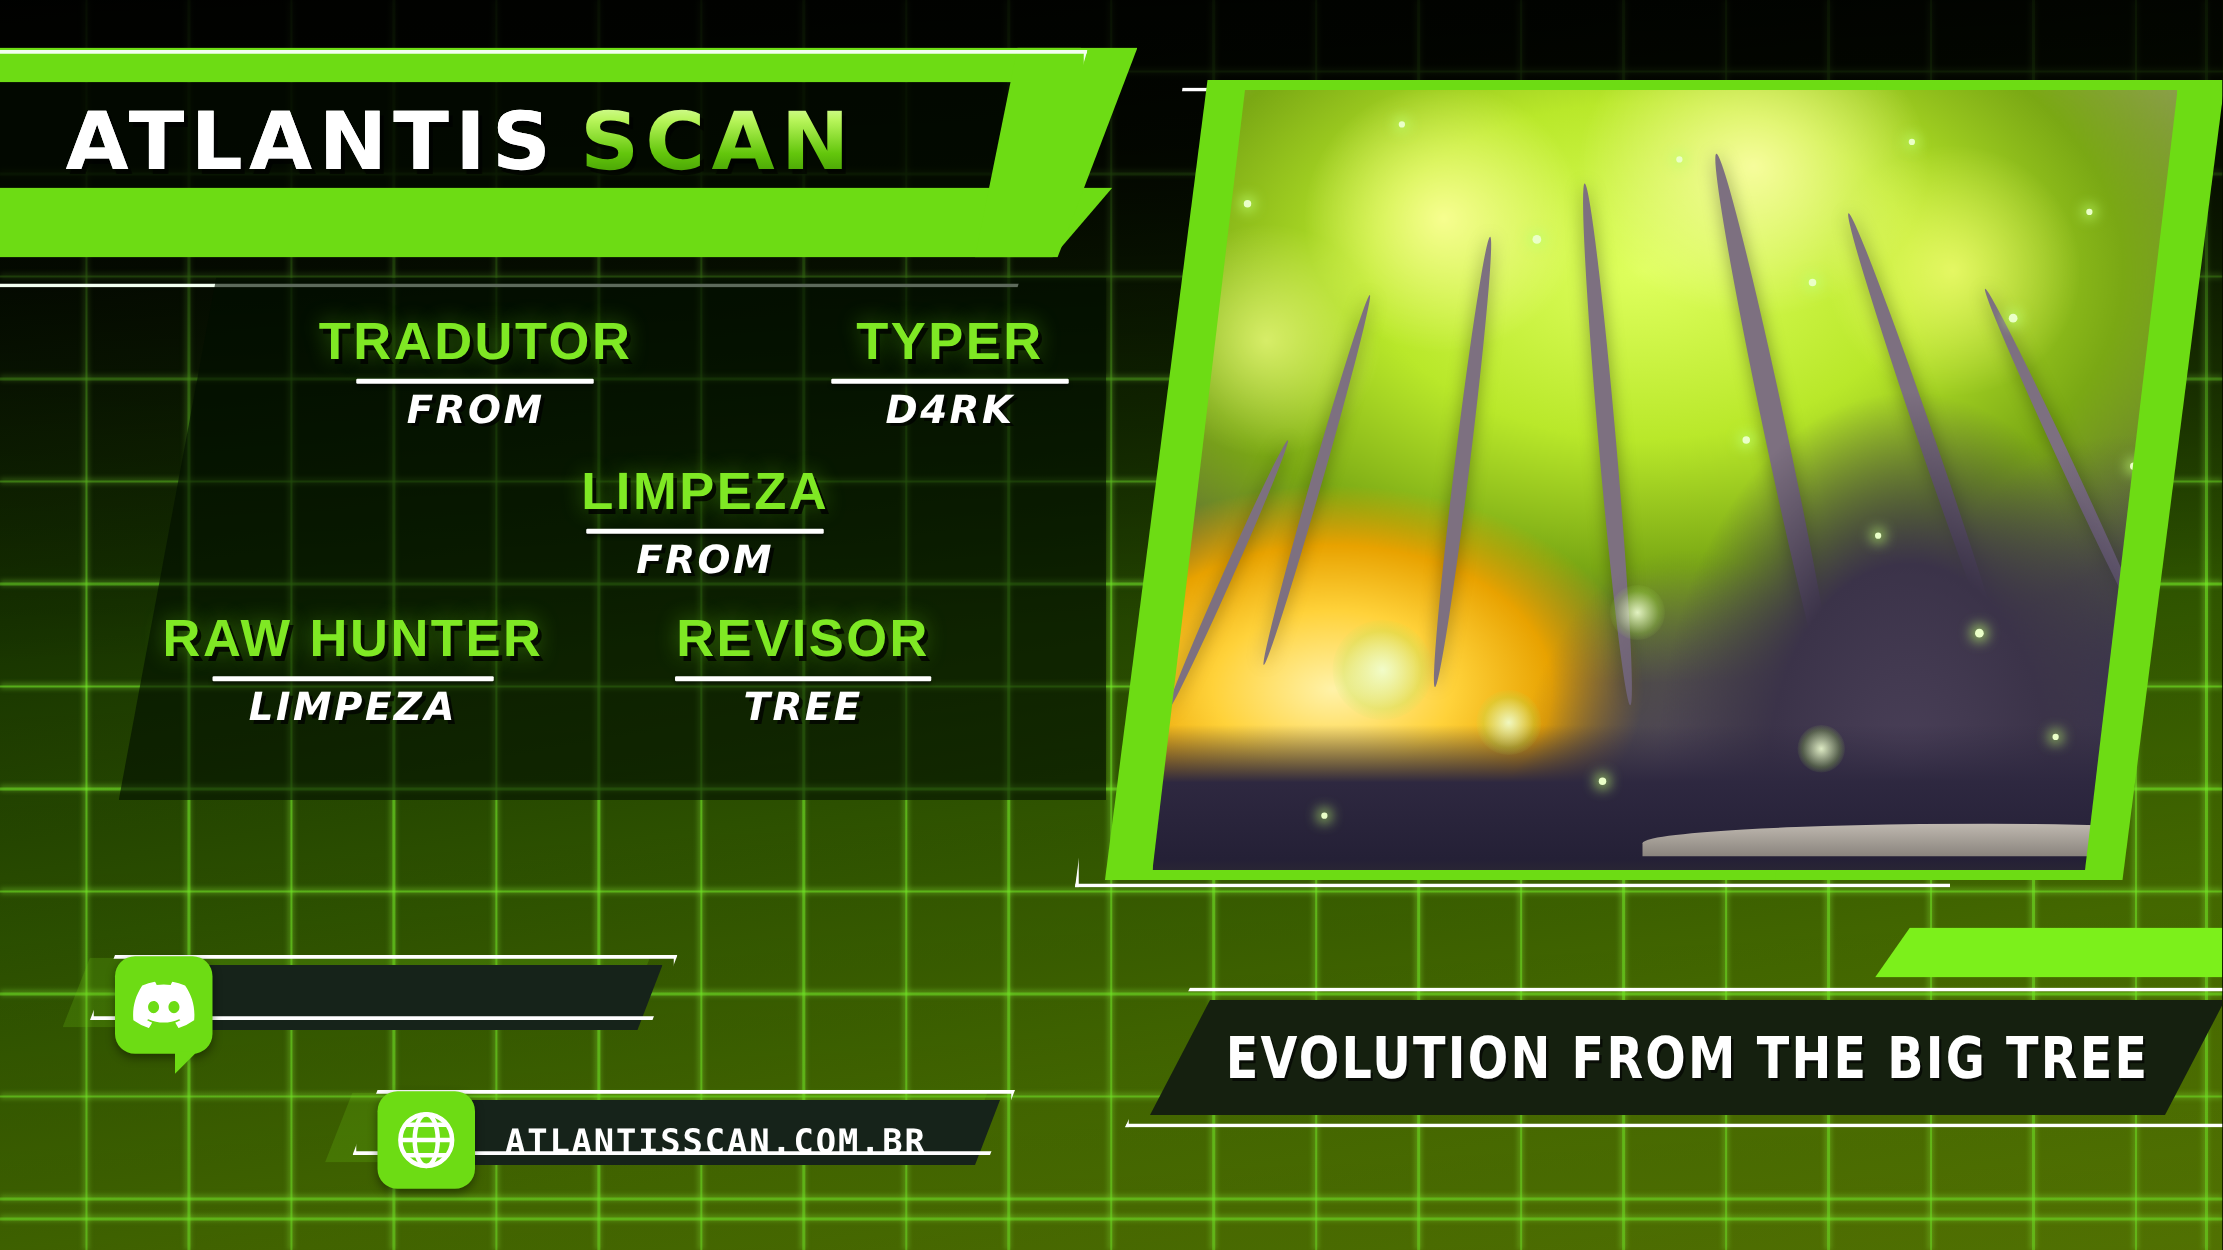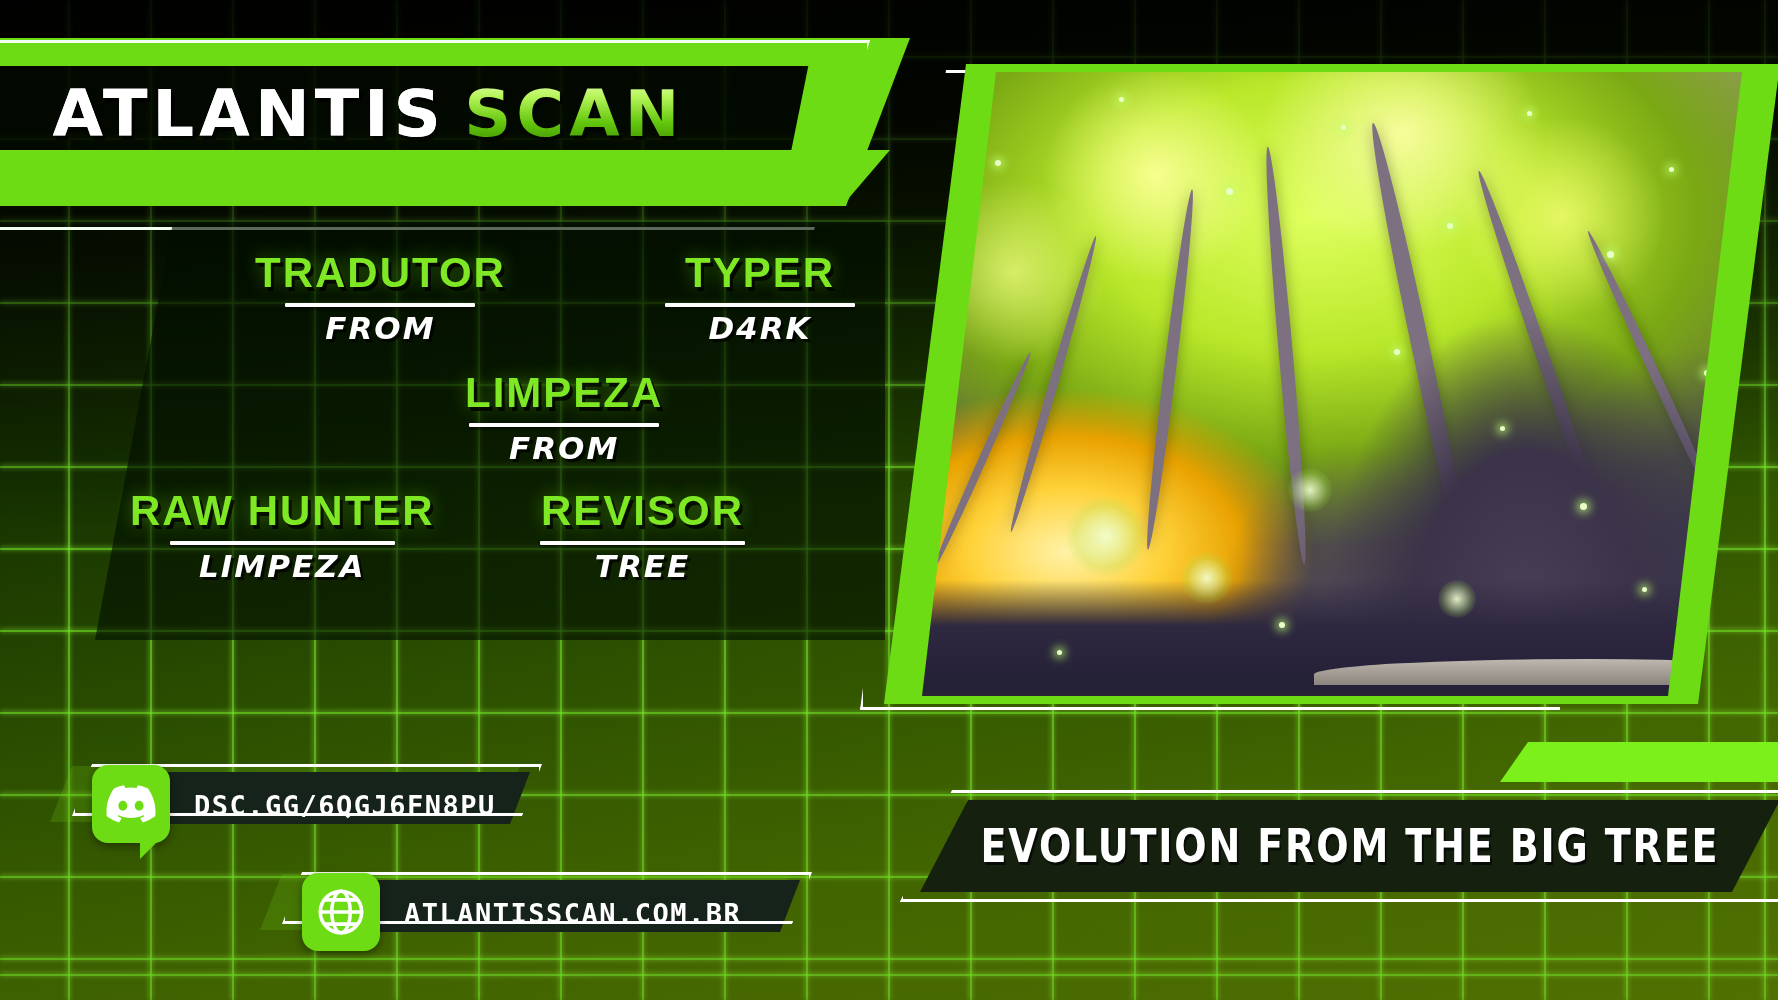--- a/index.html
+++ b/index.html
@@ -281,21 +281,20 @@
 
   <div class="badge" style="left:90px;top:760px;width:470px;height:90px;">
     <div class="badge-slab" style="width:470px;"></div>
     <div class="badge-bar" style="left:40px;top:12px;width:400px;"></div>
     <div class="badge-outline" style="left:-18px;top:4px;width:470px;"></div>
     <div class="icon-tile tail" style="margin-left:2px;margin-top:-2px;">
       <svg width="50" height="38" viewBox="0 0 71 55" aria-hidden="true">
         <path fill="#ffffff" d="M60.1 4.9A58.5 58.5 0 0 0 45.6.5a.22.22 0 0 0-.23.11c-.63 1.12-1.33 2.58-1.82 3.73a54 54 0 0 0-16.23 0A37.4 37.4 0 0 0 25.45.61a.23.23 0 0 0-.23-.11A58.4 58.4 0 0 0 10.7 4.9a.2.2 0 0 0-.1.08C1.58 18.6-.9 31.9.32 45a.24.24 0 0 0 .09.17 58.8 58.8 0 0 0 17.7 8.95.23.23 0 0 0 .25-.08 42 42 0 0 0 3.62-5.89.22.22 0 0 0-.12-.31 38.7 38.7 0 0 1-5.53-2.64.23.23 0 0 1-.02-.38c.37-.28.74-.57 1.1-.87a.22.22 0 0 1 .23-.03c11.6 5.3 24.17 5.3 35.64 0a.22.22 0 0 1 .23.03c.36.3.73.6 1.1.88a.23.23 0 0 1-.02.37 36.3 36.3 0 0 1-5.53 2.63.23.23 0 0 0-.12.32 47 47 0 0 0 3.61 5.88.23.23 0 0 0 .25.09A58.6 58.6 0 0 0 70.6 45.2a.23.23 0 0 0 .1-.17c1.45-15.14-2.45-28.33-10.5-40.05a.18.18 0 0 0-.1-.08ZM23.73 37.05c-3.5 0-6.38-3.2-6.38-7.15s2.83-7.16 6.38-7.16c3.58 0 6.44 3.24 6.38 7.16 0 3.94-2.83 7.15-6.38 7.15Zm23.59 0c-3.5 0-6.38-3.2-6.38-7.15s2.82-7.16 6.38-7.16c3.58 0 6.43 3.24 6.38 7.16 0 3.94-2.8 7.15-6.38 7.15Z"></path>
       </svg>
     </div>
-    <div class="badge-txt" style="position:relative;z-index:5;margin-left:24px;">DSC.GG/6QGJ6FN8PU</div>
   </div>
 
   <div class="badge" style="left:300px;top:868px;width:530px;height:90px;">
     <div class="badge-slab" style="width:530px;"></div>
     <div class="badge-bar" style="left:40px;top:12px;width:460px;"></div>
     <div class="badge-outline" style="left:-18px;top:4px;width:530px;"></div>
     <div class="icon-tile" style="margin-left:2px;margin-top:-2px;">
       <svg width="54" height="54" viewBox="0 0 24 24" aria-hidden="true">
         <g fill="none" stroke="#ffffff" stroke-width="1.6">
           <circle cx="12" cy="12" r="9.2"></circle>

